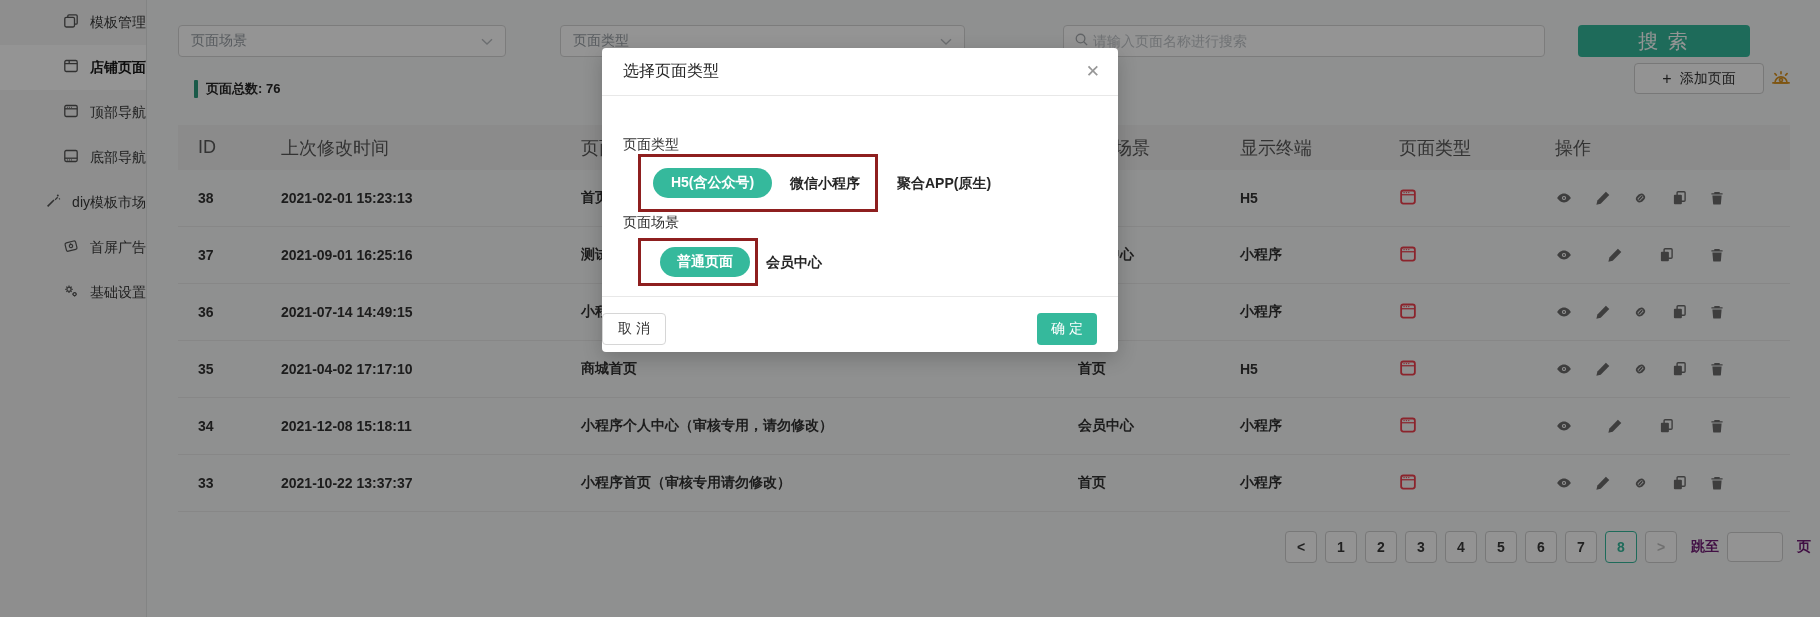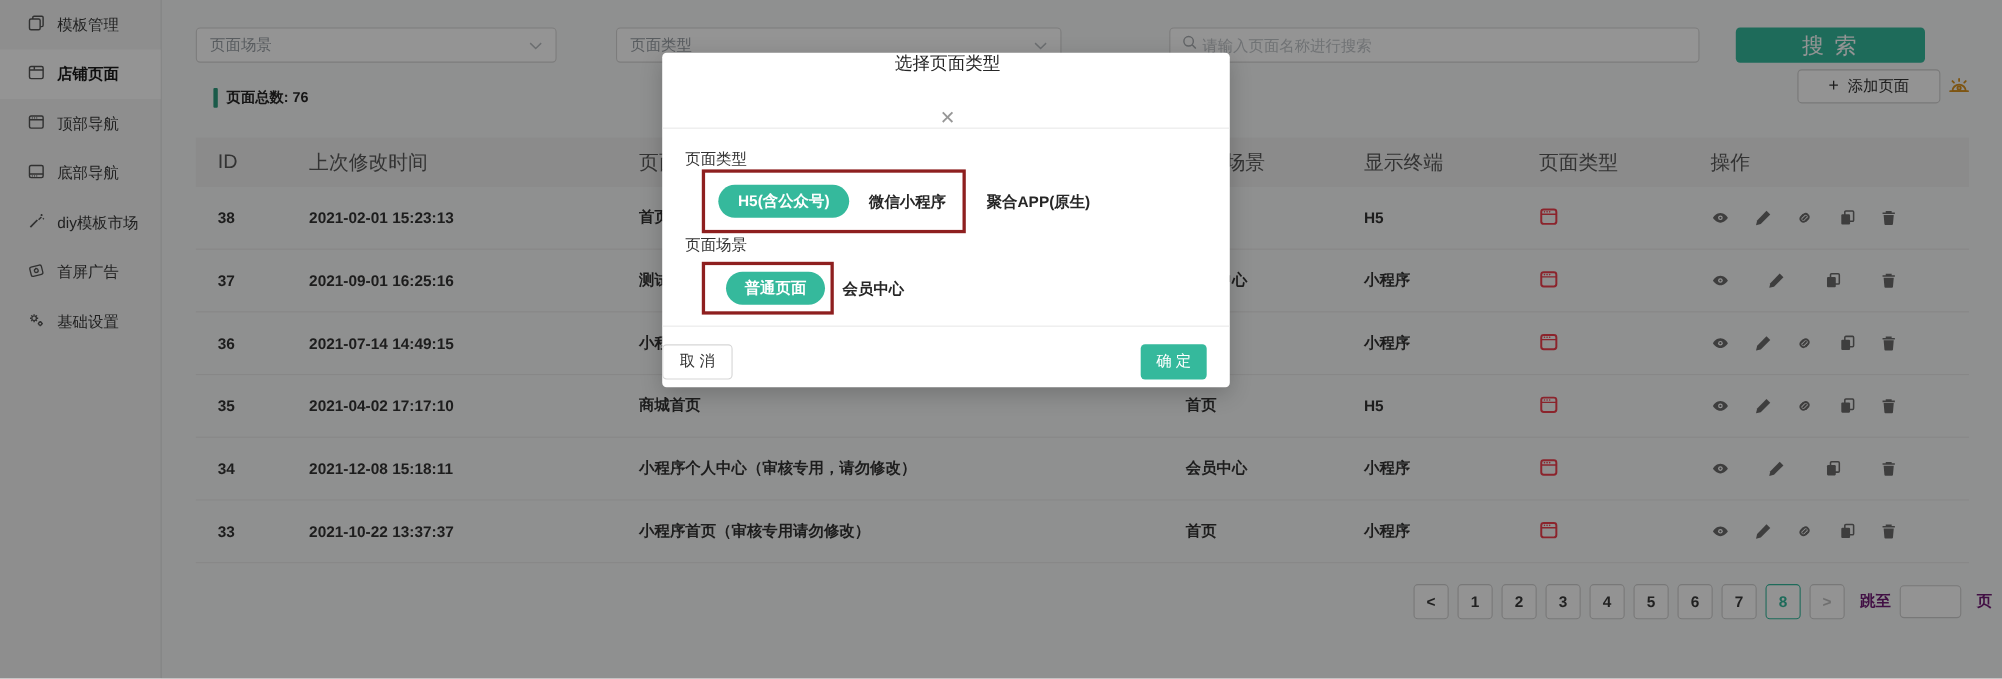--- a/index.html
+++ b/index.html
@@ -1,21 +1,21 @@
 <!DOCTYPE html>
 <html><head>
 <meta charset="utf-8">
 <style>
   * { margin:0; padding:0; box-sizing:border-box; }
   body { font-family:"Liberation Sans","DejaVu Sans",sans-serif; background:#fff; }
   .app { position:relative; width:1820px; height:617px; background:#f7f8f8; overflow:hidden; }
 
   
   .sidebar { position:absolute; left:0; top:0; width:147px; height:617px; background:#f4f5f5; border-right:1px solid #e2e3e3; }
-  .side-item { display:flex; align-items:center; height:45px; padding-left:25px; gap:11px; font-size:14px; color:#3a3a3a; cursor:pointer; }
+  .side-item { display:flex; align-items:center; height:45px; padding-left:25px; gap:11px; font-size:14px; color:#3a3a3a; cursor:pointer;justify-content:flex-end; }
   .side-item svg { flex:0 0 auto; stroke:#555; }
   .side-item.active { background:#ffffff; font-weight:bold; color:#1a1a1a; }
 
   
   .select { position:absolute; height:32px; background:#fff; border:1px solid #d6d6d6; border-radius:4px; display:flex; align-items:center; justify-content:space-between; padding:0 12px; font-size:14px; color:#9aa0a6; cursor:pointer; }
   .search-box { position:absolute; left:1063px; top:25px; width:482px; height:32px; background:#fff; border:1px solid #d6d6d6; border-radius:4px; display:flex; align-items:center; padding:0 10px; gap:4px; }
   .search-box input { border:none; outline:none; flex:1; font-size:14px; color:#333; background:transparent; font-family:inherit; }
   .search-box input::placeholder { color:#c2c6ca; }
   .btn-search { position:absolute; left:1578px; top:25px; width:172px; height:32px; background:#35b99c; color:#fff; border:none; border-radius:4px; font-size:20px; letter-spacing:2px; cursor:pointer; font-family:inherit; }
 
@@ -38,21 +38,21 @@
   .pager { position:absolute; left:1285px; top:531px; display:flex; align-items:center; gap:8px; }
   .pg { width:32px; height:32px; background:#fdfdfd; border:1px solid #cfcfcf; border-radius:4px; display:flex; align-items:center; justify-content:center; font-size:14px; font-weight:bold; color:#3a3a3a; cursor:pointer; }
   .pg.active { border-color:#35b99c; color:#35b99c; }
   .pg.disabled { color:#c0c0c0; cursor:default; }
   .jump-label { margin-left:6px; font-size:14px; font-weight:bold; color:#701a75; }
   .jump-input { width:56px; height:30px; border:1px solid #cfcfcf; border-radius:4px; background:#fdfdfd; outline:none; padding:0 6px; font-size:14px; font-family:inherit; }
 
   
   .overlay { position:absolute; inset:0; background:rgba(0,0,0,0.42); z-index:50; }
   .modal { position:absolute; left:602px; top:48px; width:516px; height:304px; background:#fff; border-radius:4px; box-shadow:0 6px 20px rgba(0,0,0,.2); z-index:60; }
-  .m-head { height:69px; display:flex; align-items:center; justify-content:space-between; padding:0 18px 0 21px; border-bottom:1px solid #e8e8e8;flex-direction:column; }
+  .m-head { height:48px; display:flex; align-items:center; justify-content:space-between; padding:0 18px 0 21px; border-bottom:1px solid #e8e8e8; }
   .m-title { font-size:16px; color:#262626; }
   .m-close { font-size:17px; color:#979797; cursor:pointer; line-height:1; }
   .m-label { position:absolute; left:21px; font-size:14px; color:#333; }
   .anno-box { position:absolute; border:3px solid #8e1f1f; }
   .pill { background:#35b99c; color:#fff; font-size:14px; font-weight:bold; border-radius:16px; display:flex; align-items:center; justify-content:center; cursor:pointer; }
   .opt { font-size:14px; font-weight:bold; color:#262626; cursor:pointer; }
   .m-foot { position:absolute; left:0; right:0; top:248px; bottom:0; border-top:1px solid #e8e8e8; display:flex; align-items:flex-start; justify-content:space-between; gap:10px; padding:16px 21px 0 0; }
   .btn-cancel { width:64px; height:32px; background:#fff; border:1px solid #d6d6d6; border-radius:4px; font-size:14px; color:#333; cursor:pointer; font-family:inherit; }
   .btn-ok { width:60px; height:32px; background:#35b99c; border:none; border-radius:4px; font-size:14px; color:#fff; cursor:pointer; font-family:inherit;margin-left:15px; }
 </style>

